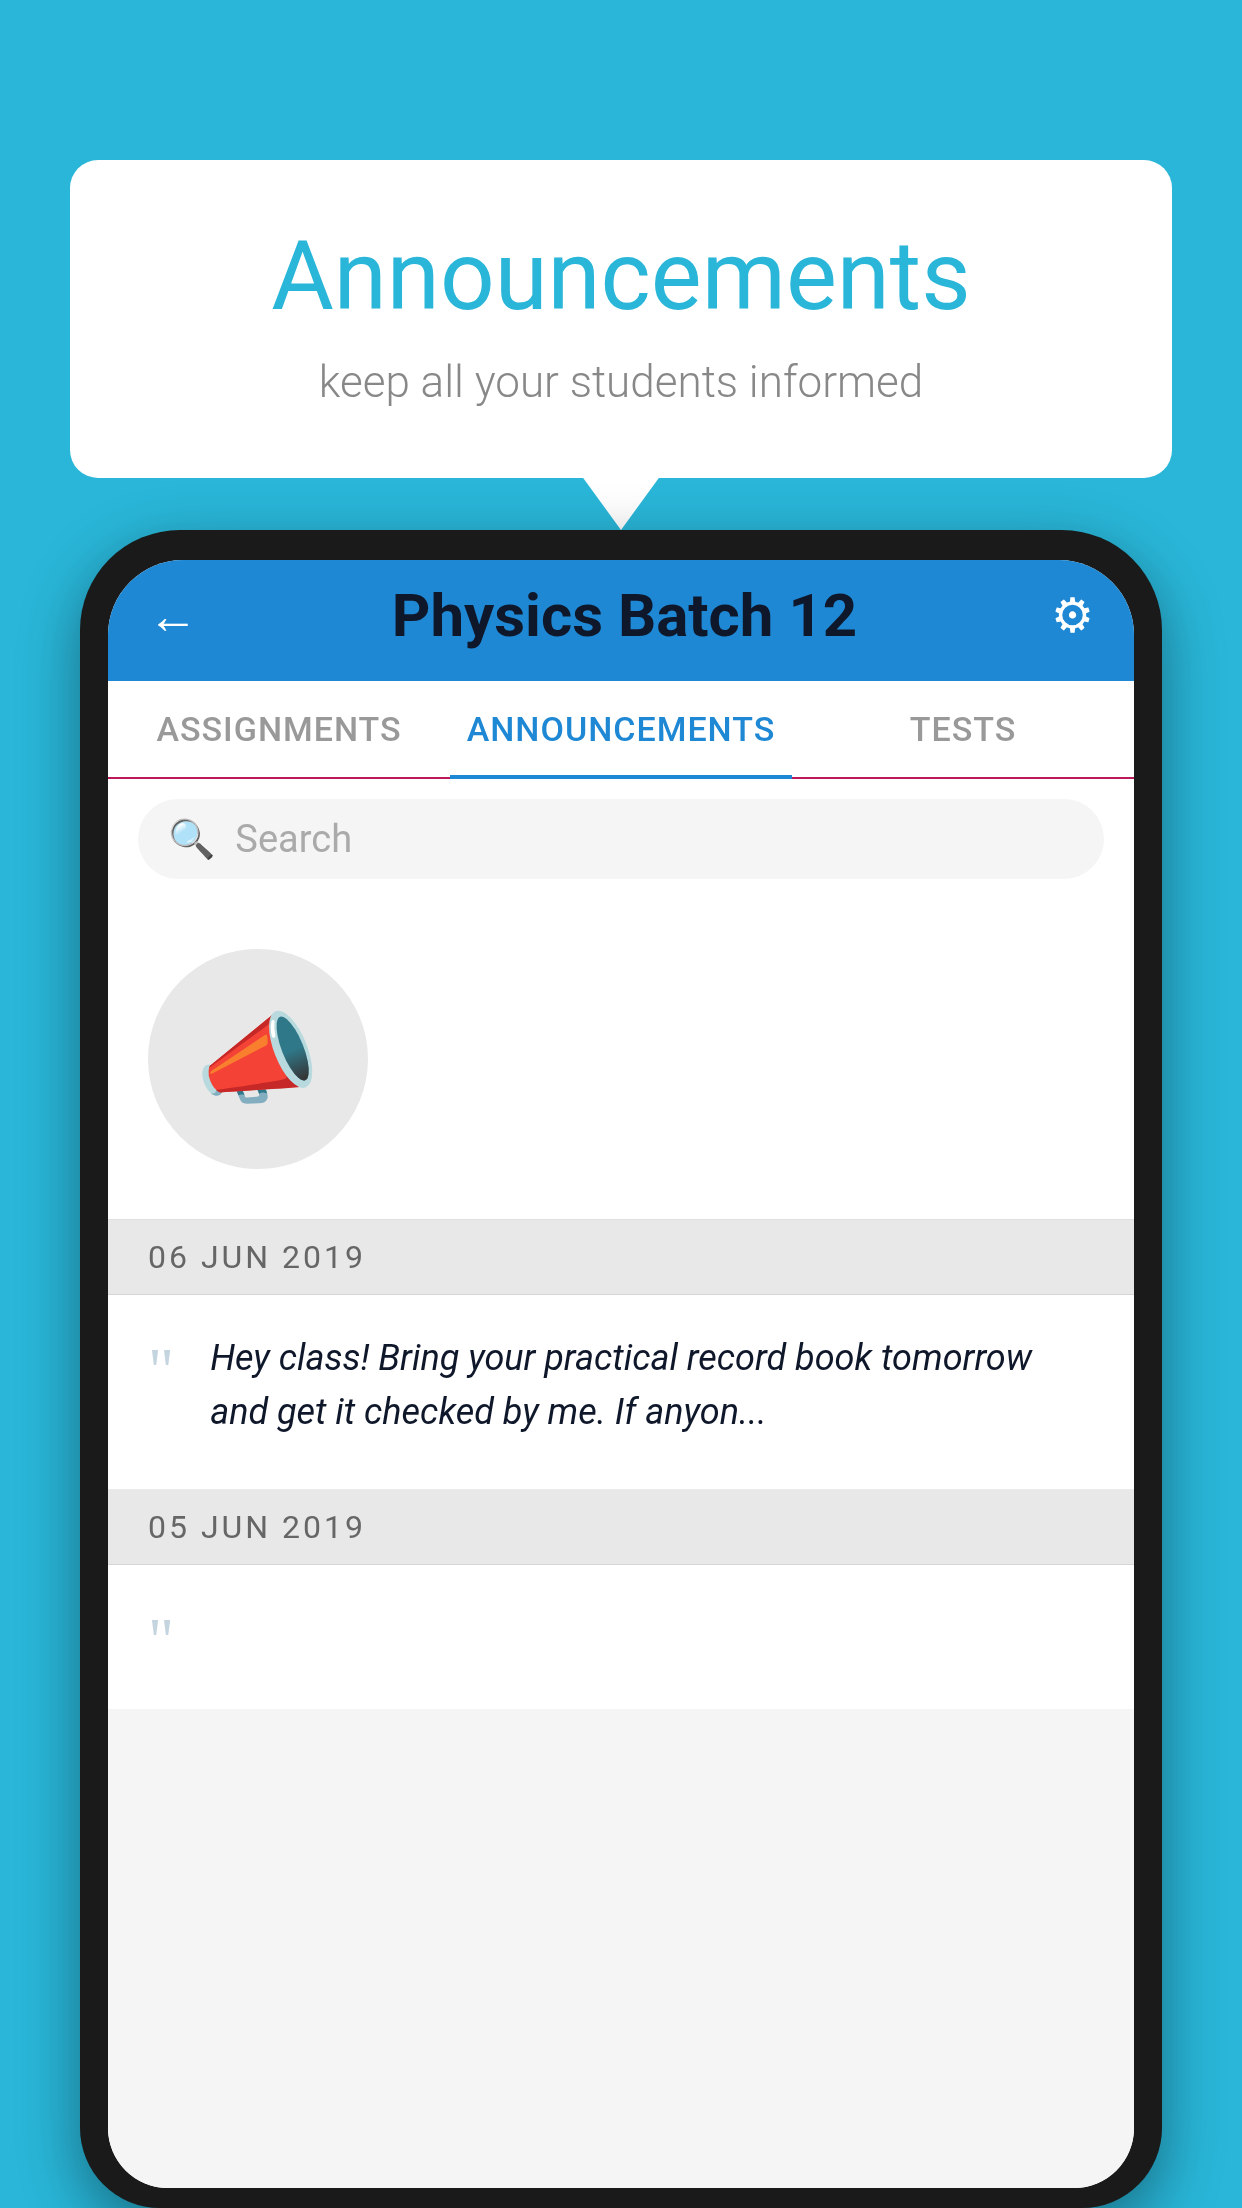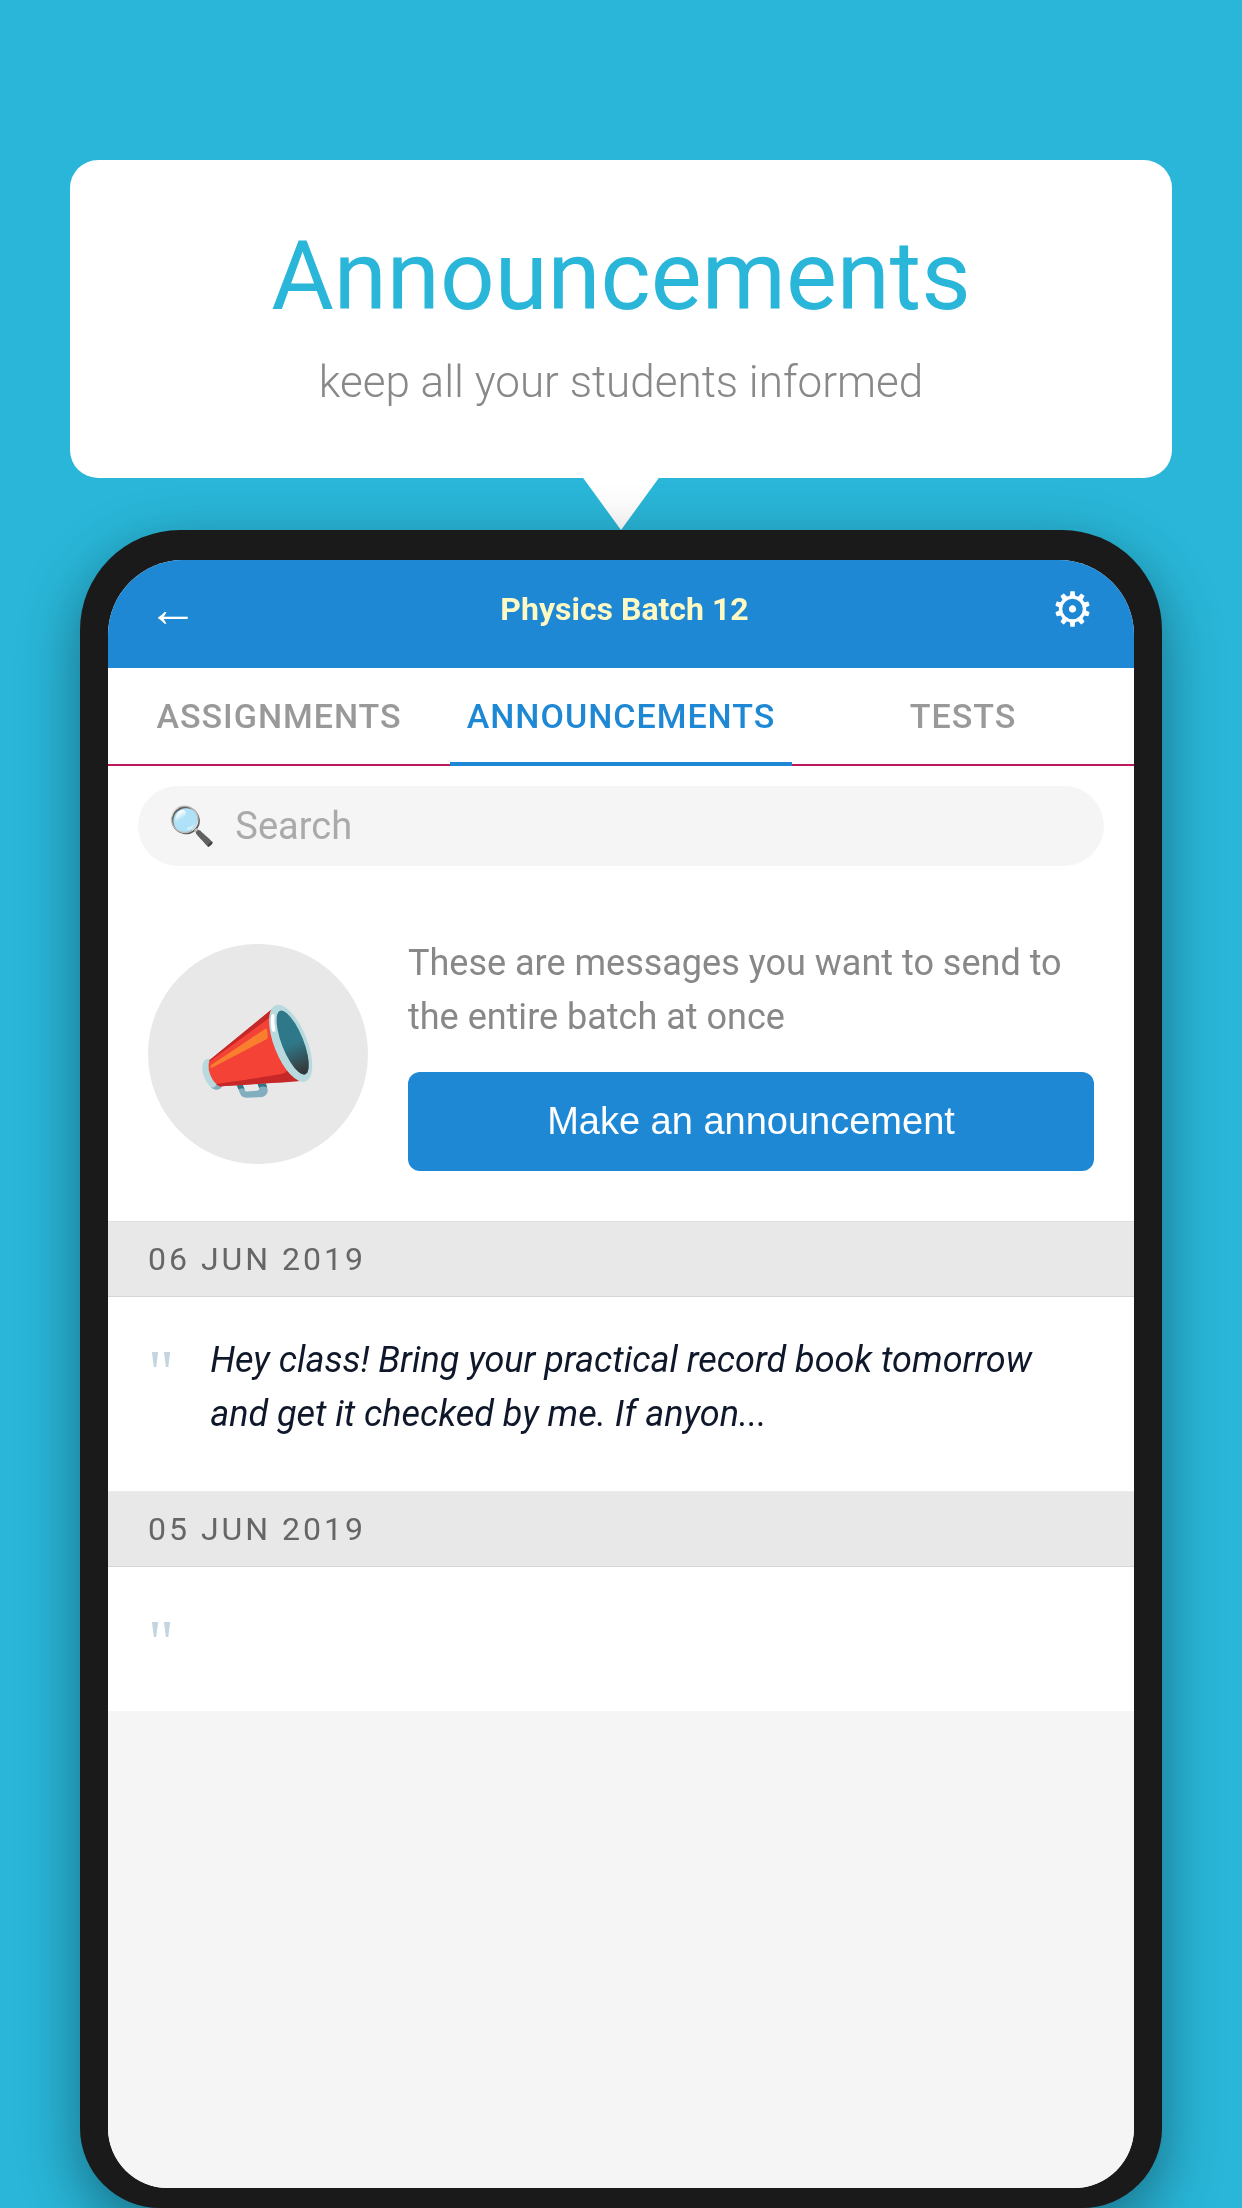--- a/index.html
+++ b/index.html
@@ -139,22 +139,22 @@
       color: white;
       font-size: 50px;
       cursor: pointer;
     }
 
     .header-center {
       text-align: center;
     }
 
     .header-title {
-      color: #fef9c3;
-      font-size: 32px;
+      color: #0f172a;
+      font-size: 60px;
       font-weight: 700;
       text-align: center;
     }
 
     .header-subtitle {
       color: rgba(255,255,255,0.85);
       font-size: 32px;
       margin-top: 4px;
     }
 
@@ -377,24 +377,20 @@
         <div class="search-bar">
           <span class="search-icon-el">🔍</span>
           <span class="search-text">Search</span>
         </div>
       </div>
 
       <div class="empty-state">
         <div class="megaphone-circle">
           <span class="megaphone-icon">📣</span>
         </div>
-        <div class="empty-state-right">
-          <div class="empty-state-text">These are messages you want to send to the entire batch at once</div>
-          <button class="make-announcement-btn">Make an announcement</button>
-        </div>
       </div>
 
       <div class="date-separator">06  JUN  2019</div>
 
       <div class="announcement-item">
         <div class="quote-icon">"</div>
         <div class="announcement-content">
           <div class="announcement-text">Hey class! Bring your practical record book tomorrow and get it checked by me. If anyon...</div>
         </div>
       </div>

